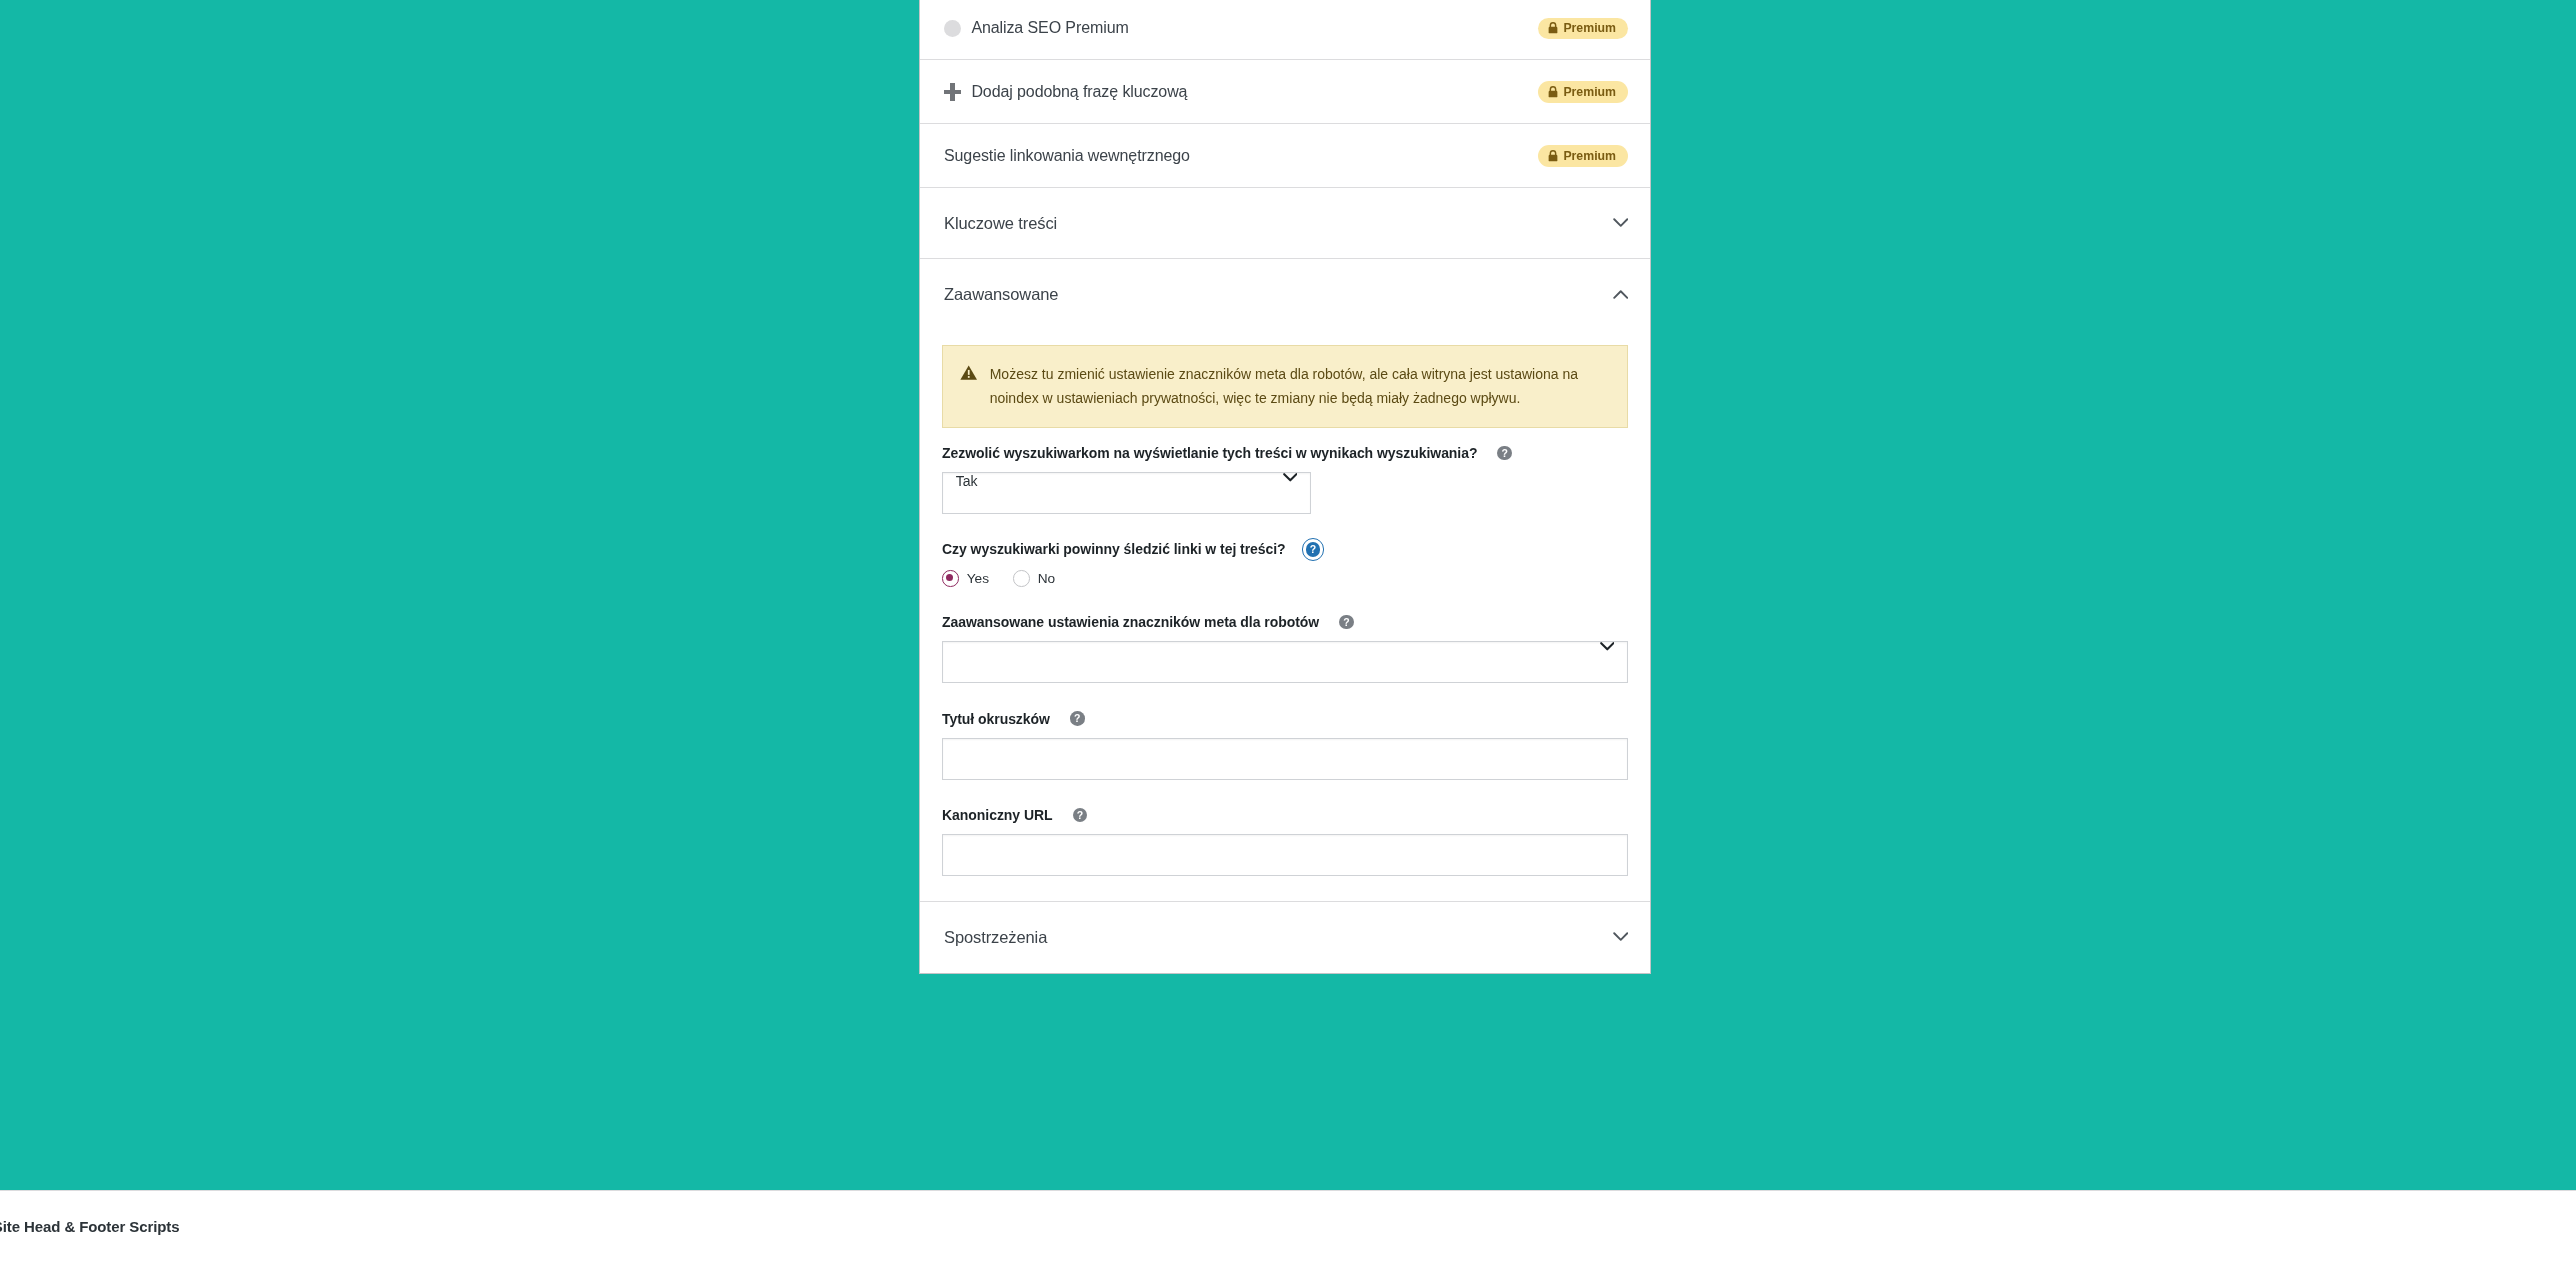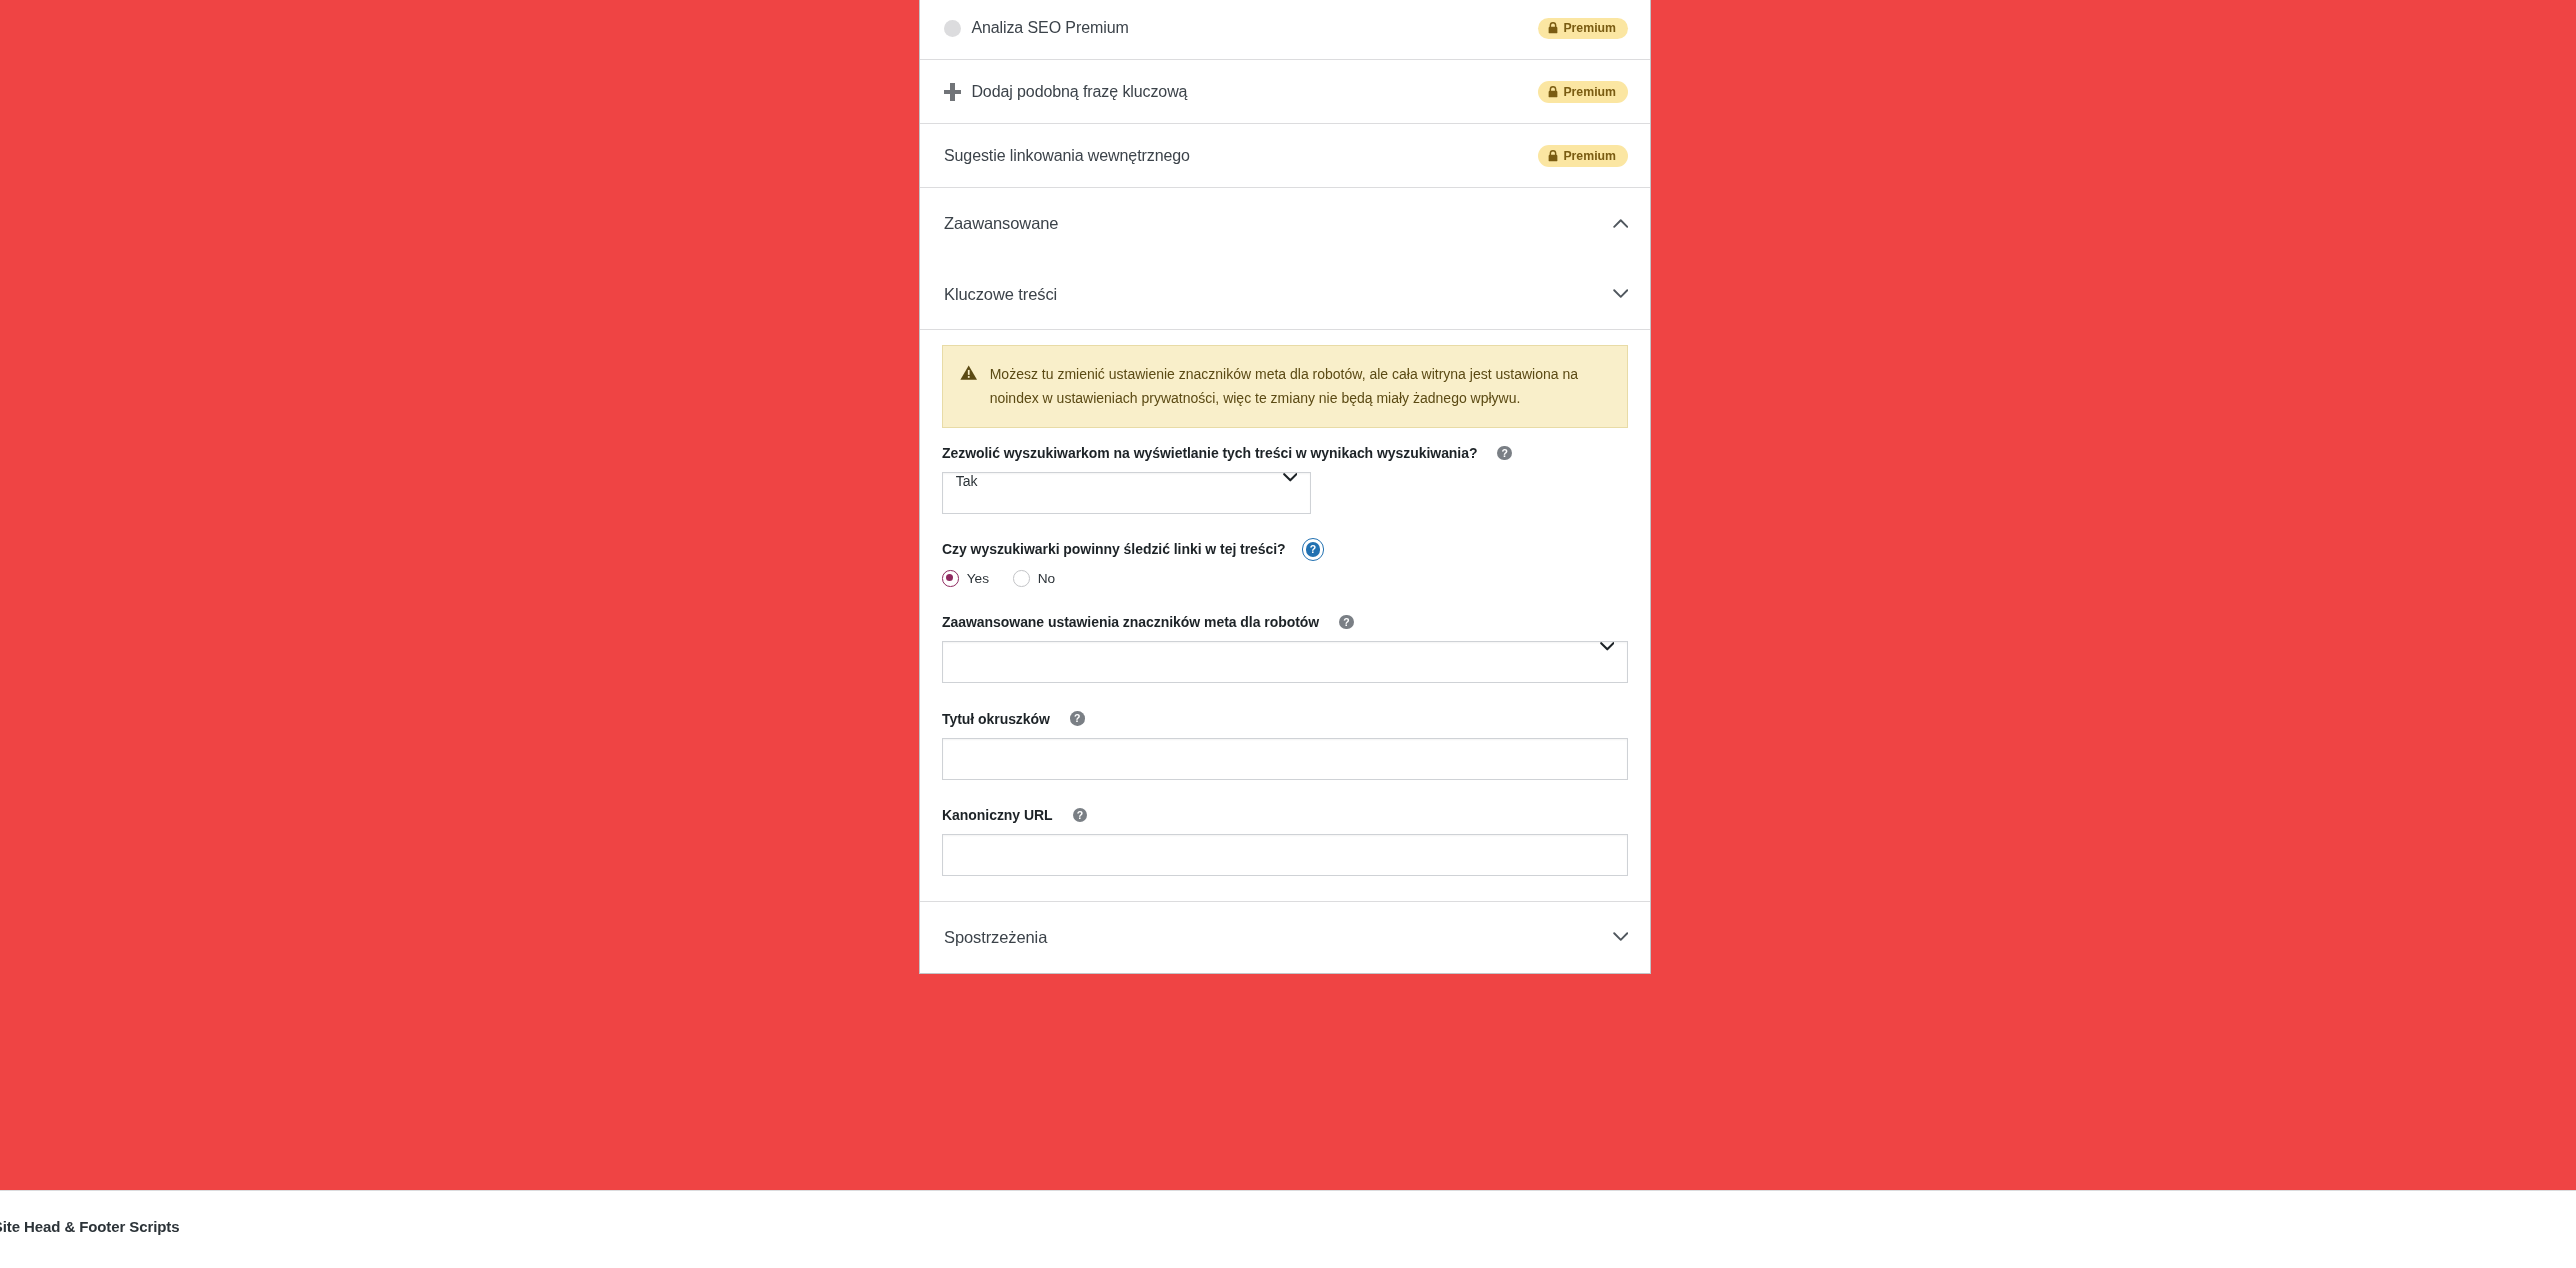--- a/index.html
+++ b/index.html
@@ -9,21 +9,21 @@
     width: 2576px; height: 1269px;
     background: #f0f3f8;
     font-family: "Liberation Sans", sans-serif;
     overflow: hidden;
   }
 
   .page {
     position: relative;
     width: 2576px;
     height: 1249px;
-    background: #ef4444;
+    background: #14b8a6;
   }
 
   
   .card {
     position: absolute;
     left: 919px;
     top: -3.7px;
     width: 732px;
     background: #ffffff;
     border: 0.9px solid #c3c4c7;
@@ -320,31 +320,31 @@
       </div>
       <span class="premium-pill">
         <svg class="lock-icon" width="10" height="12" viewBox="0 0 11 13">
           <path d="M2.6 5.3V3.6a2.9 2.9 0 0 1 5.8 0v1.7" fill="none" stroke="#7a5c12" stroke-width="1.6"></path>
           <rect x="0.7" y="5.2" width="9.6" height="7.2" rx="1.3" fill="#7a5c12"></rect>
         </svg>
         <span>Premium</span>
       </span>
     </div>
 
+    <div class="section-header">
+      <span class="section-title">Kluczowe treści</span>
+      <svg class="chev" width="15.5" height="10" viewBox="0 0 17 11">
+        <path d="M1.3 1.4 L8.5 8.6 L15.7 1.4" fill="none" stroke="#50575e" stroke-width="2.1" stroke-linecap="round" stroke-linejoin="round"></path>
+      </svg>
+    </div>
+
     <div class="section-header no-border">
       <span class="section-title">Zaawansowane</span>
       <svg class="chev" width="15.5" height="10" viewBox="0 0 17 11">
         <path d="M1.3 8.6 L8.5 1.4 L15.7 8.6" fill="none" stroke="#50575e" stroke-width="2.1" stroke-linecap="round" stroke-linejoin="round"></path>
-      </svg>
-    </div>
-
-    <div class="section-header">
-      <span class="section-title">Kluczowe treści</span>
-      <svg class="chev" width="15.5" height="10" viewBox="0 0 17 11">
-        <path d="M1.3 1.4 L8.5 8.6 L15.7 1.4" fill="none" stroke="#50575e" stroke-width="2.1" stroke-linecap="round" stroke-linejoin="round"></path>
       </svg>
     </div>
 
     <div class="section-body">
 
       <div class="notice">
         <svg class="warn-icon" width="17.4" height="15.5" viewBox="0 0 19 17">
           <path d="M9.5 0.6 18.6 16.2 0.4 16.2Z" fill="#5b4a14"></path>
           <rect x="8.6" y="5.4" width="1.9" height="5.4" fill="#f9efca"></rect>
           <rect x="8.6" y="12.1" width="1.9" height="2" fill="#f9efca"></rect>

